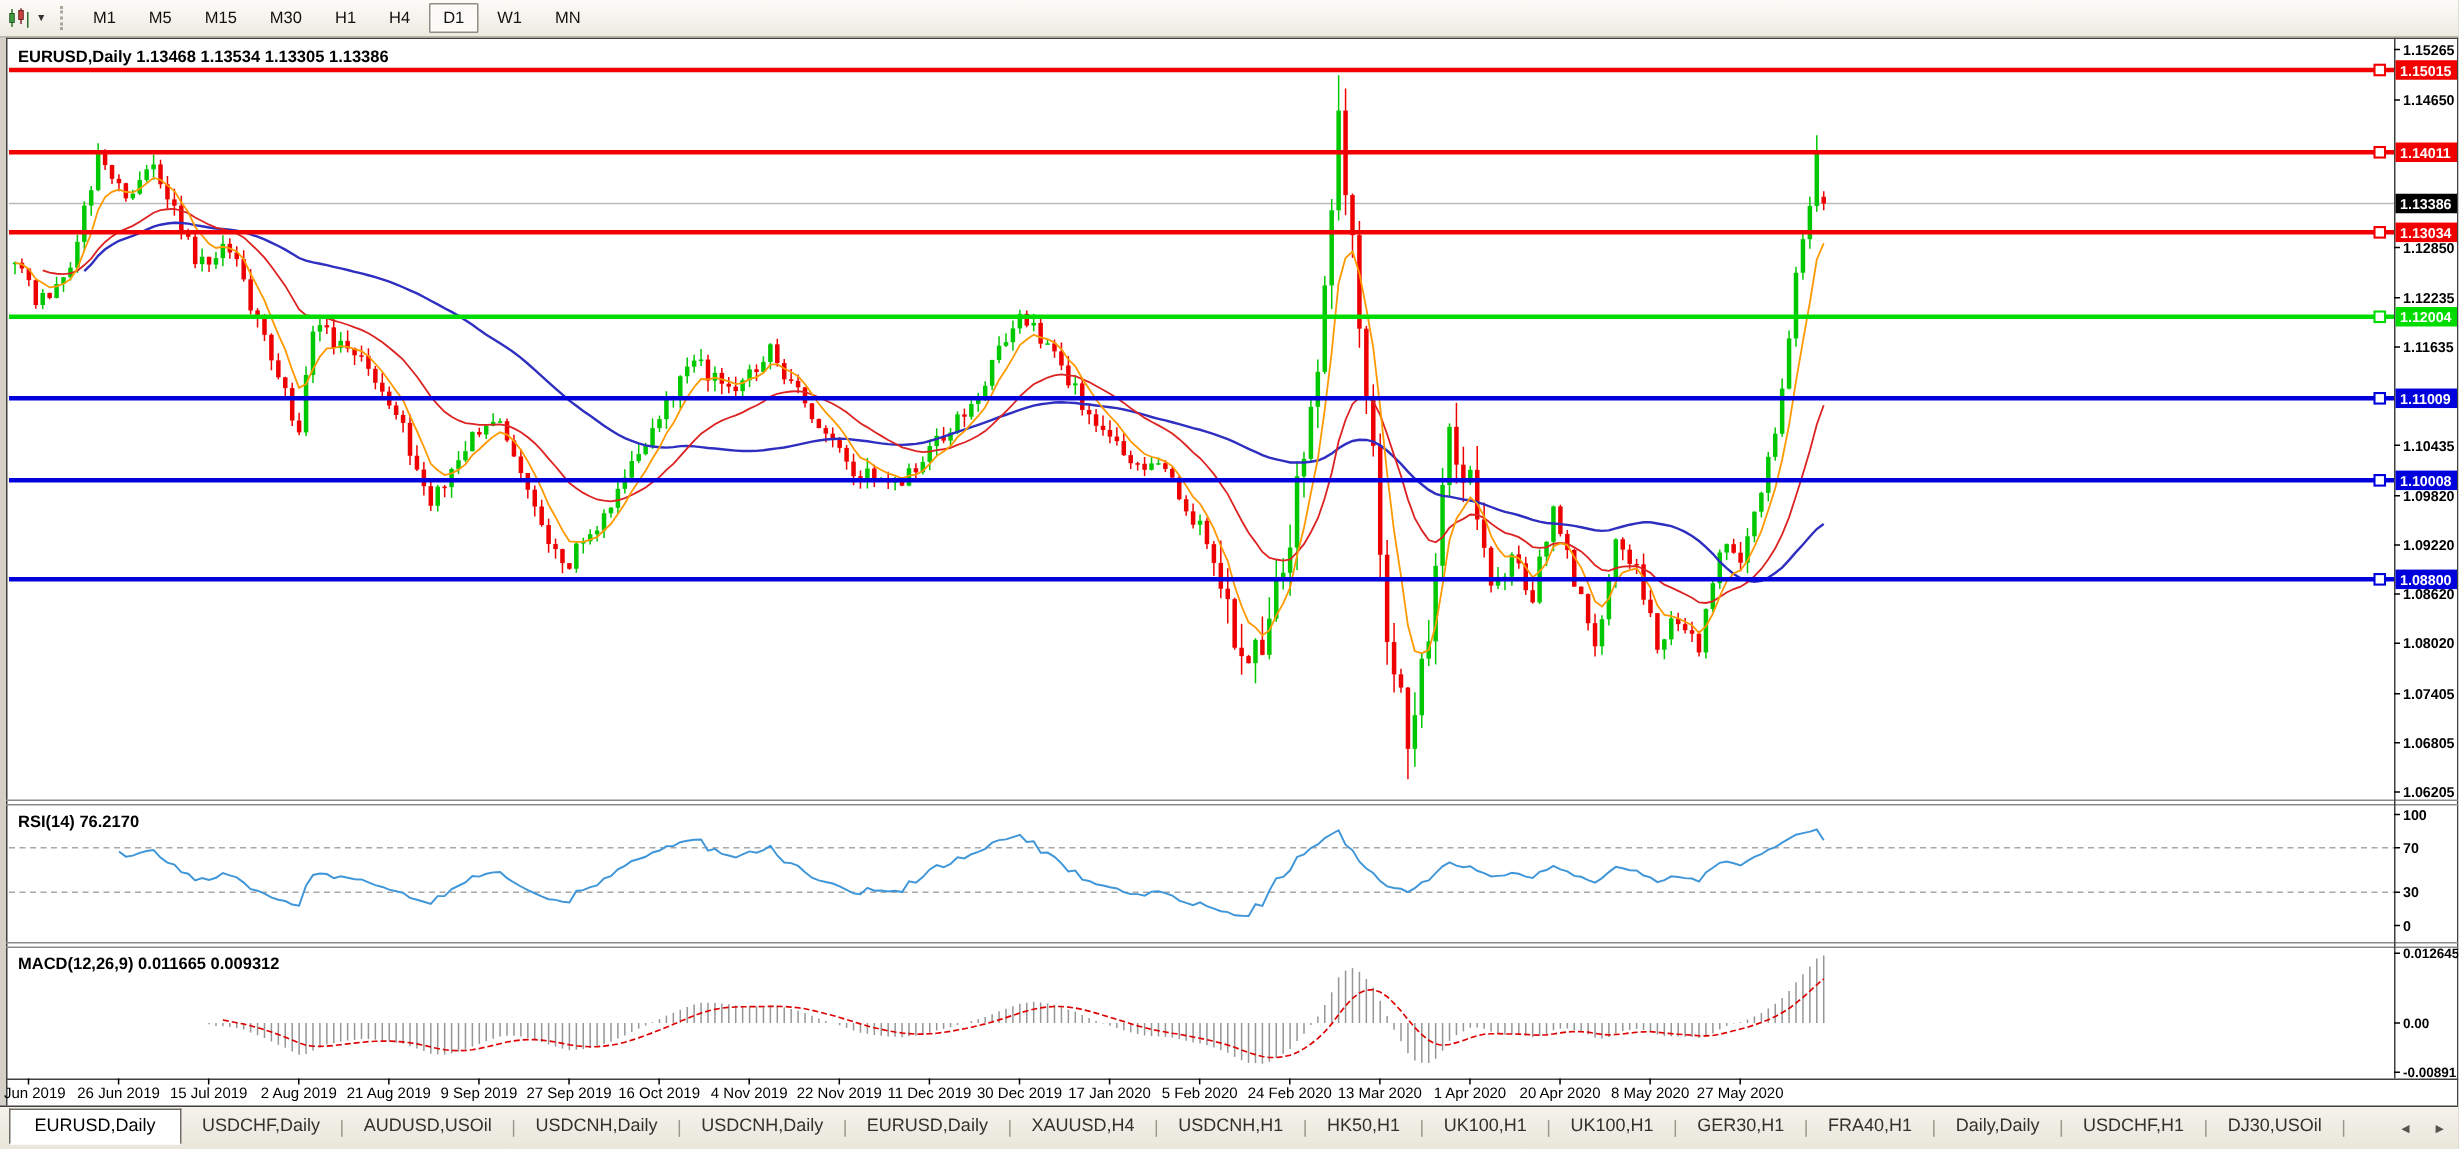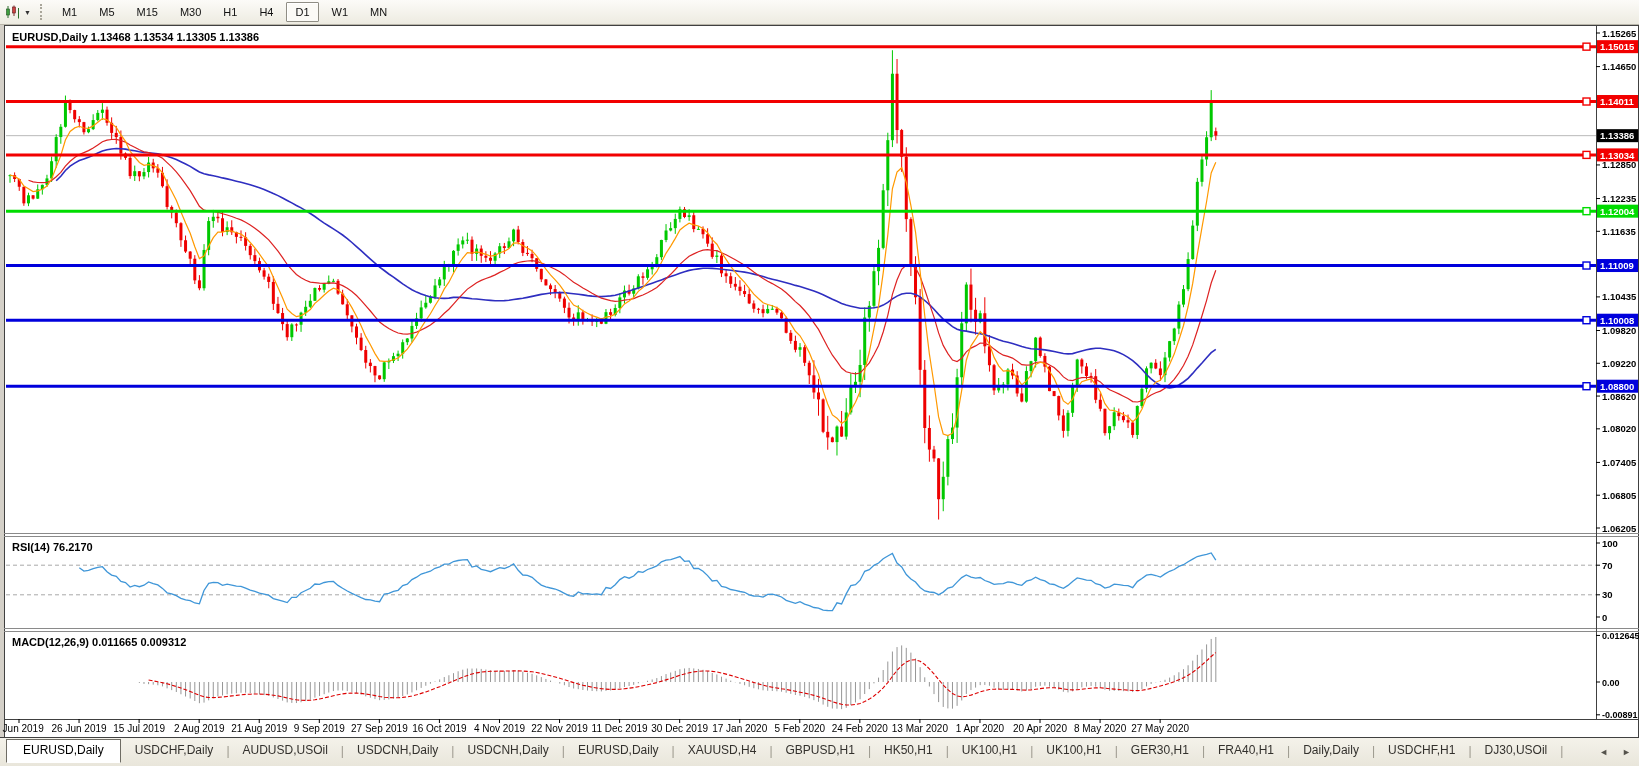--- a/index.html
+++ b/index.html
@@ -1018,21 +1018,21 @@
         <div class="tab">AUDUSD,USOil</div>
         <span class="tab-sep">|</span>
         <div class="tab">USDCNH,Daily</div>
         <span class="tab-sep">|</span>
         <div class="tab">USDCNH,Daily</div>
         <span class="tab-sep">|</span>
         <div class="tab">EURUSD,Daily</div>
         <span class="tab-sep">|</span>
         <div class="tab">XAUUSD,H4</div>
         <span class="tab-sep">|</span>
-        <div class="tab">GBPUSD,H1</div>
+        <div class="tab">USDCNH,H1</div>
         <span class="tab-sep">|</span>
         <div class="tab">HK50,H1</div>
         <span class="tab-sep">|</span>
         <div class="tab">UK100,H1</div>
         <span class="tab-sep">|</span>
         <div class="tab">UK100,H1</div>
         <span class="tab-sep">|</span>
         <div class="tab">GER30,H1</div>
         <span class="tab-sep">|</span>
         <div class="tab">FRA40,H1</div>

